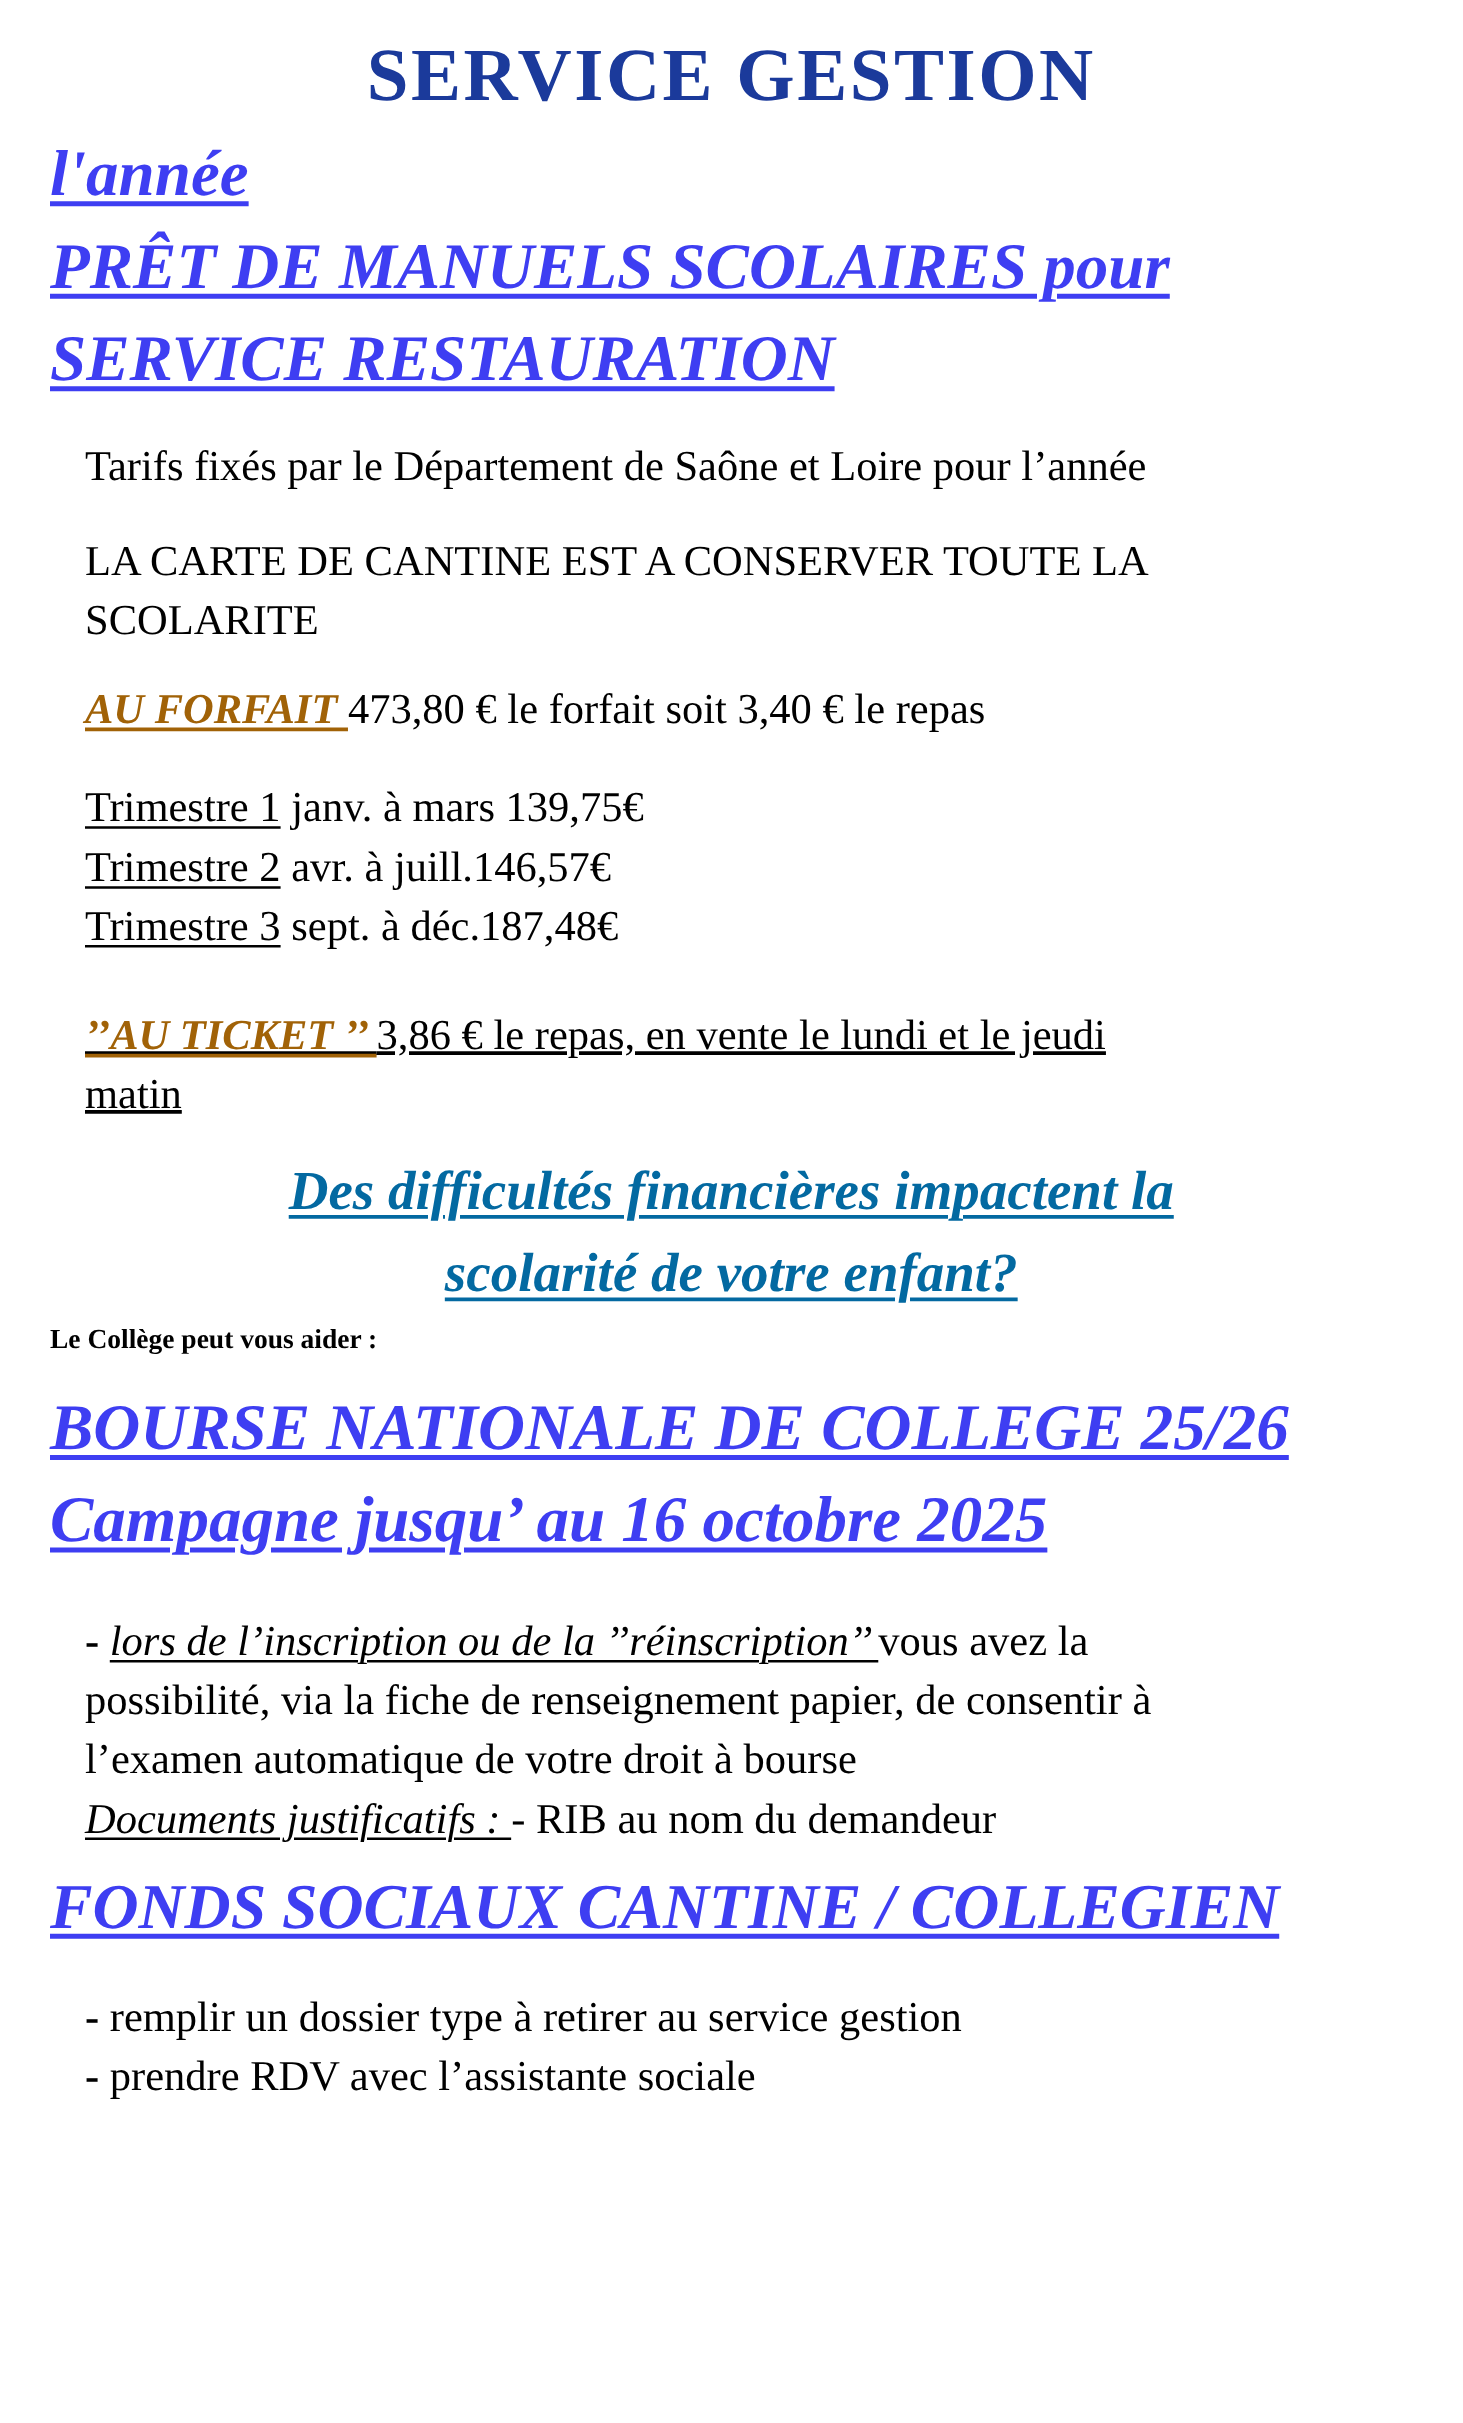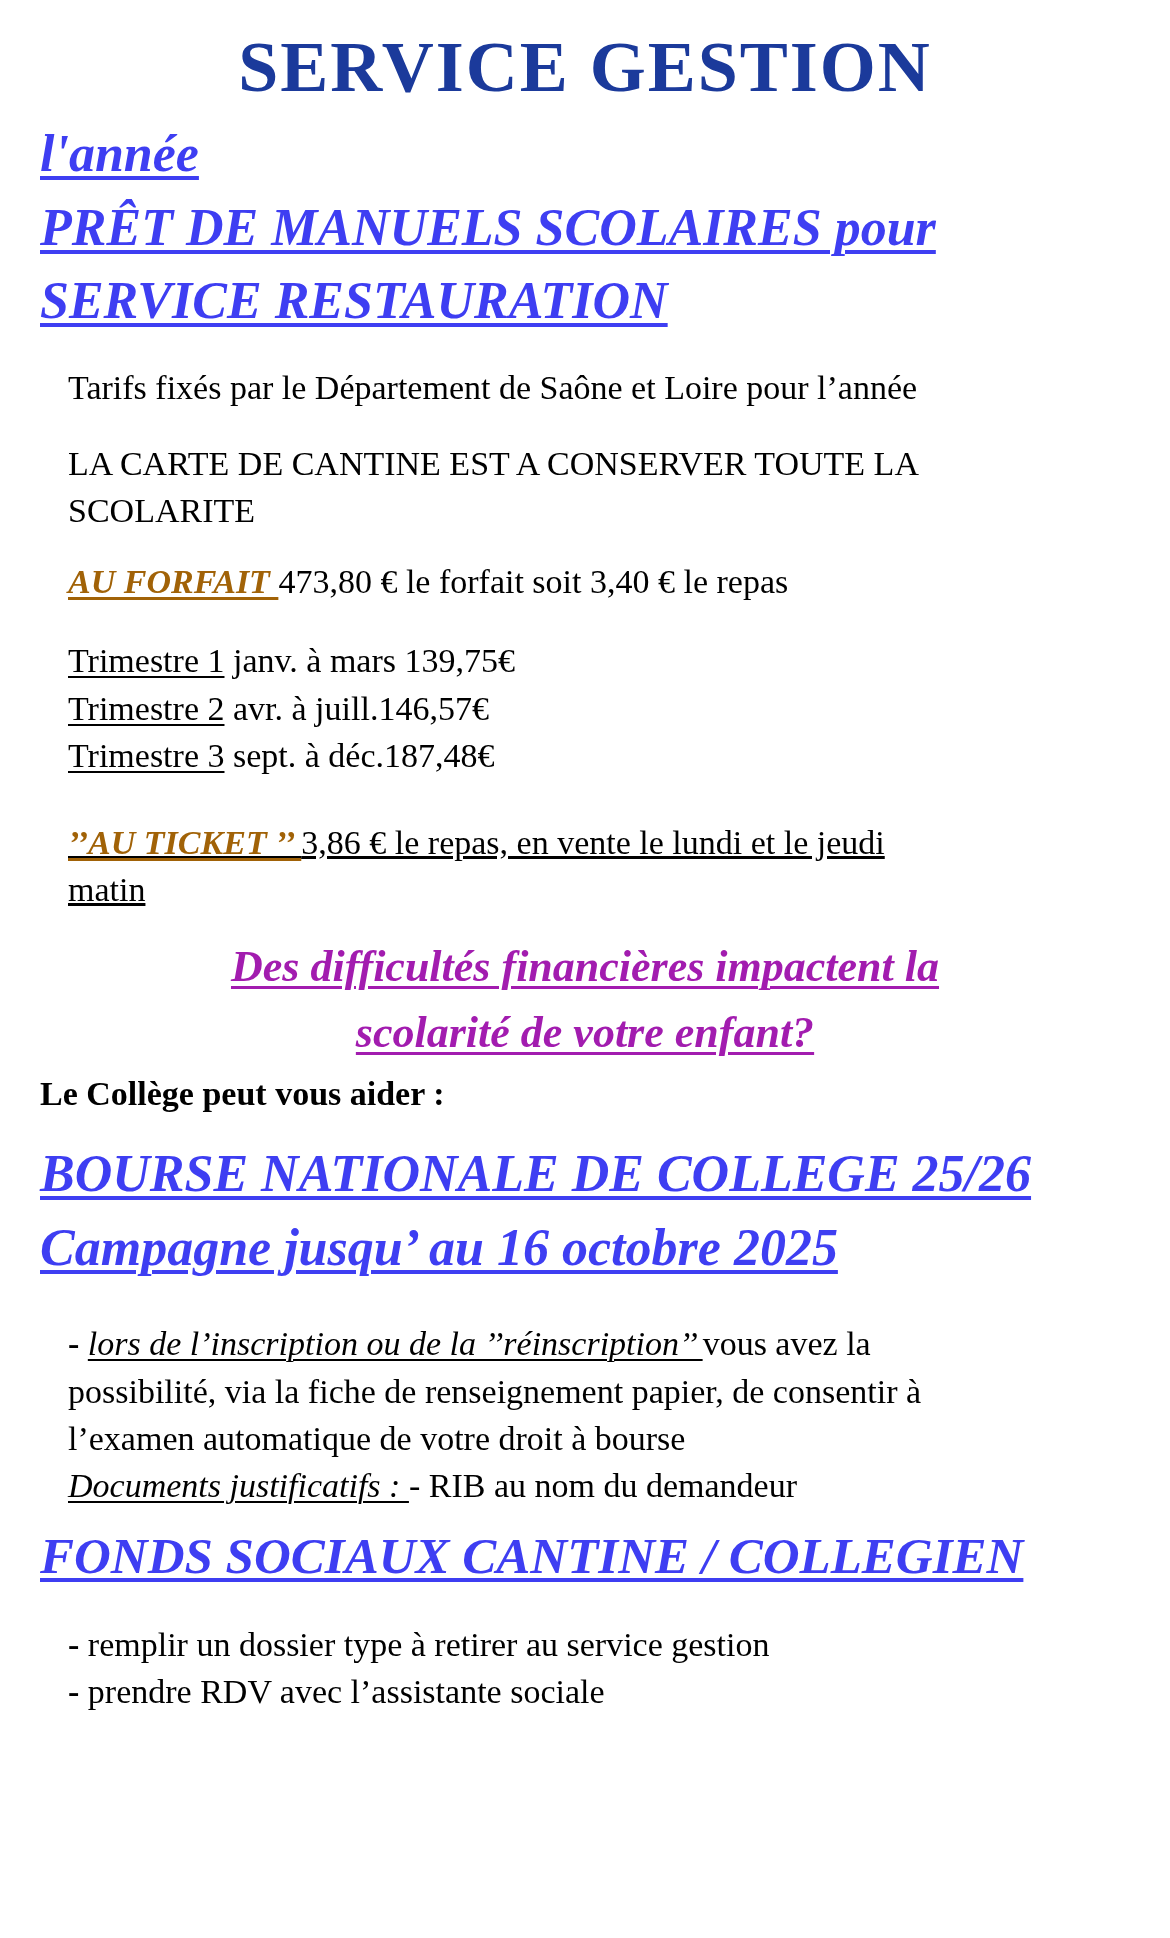--- a/index.html
+++ b/index.html
@@ -4,21 +4,21 @@
 <style>
   html, body { margin: 0; padding: 0; background: #ffffff; }
   body {
     width: 1170px; height: 1938px; overflow: hidden;
     font-family: "Liberation Serif", serif; color: #000;
   }
   .page { box-sizing: border-box; width: 1170px; height: 1938px; padding: 26px 40px 0 40px; }
 
   h1.title {
     margin: 0 0 8px 0; text-align: center;
-    font-size: 72px; line-height: 1.15; font-weight: bold;
+    font-size: 60px; line-height: 1.15; font-weight: bold;
     color: #1b3a9b; letter-spacing: 2px;
   }
 
   .biglink {
     margin: 0; color: #3e3ef2; font-weight: bold; font-style: italic;
     font-size: 52px; line-height: 1.42;
   }
   .biglink .ln {
     display: block; width: max-content; max-width: 100%; white-space: nowrap;
     text-decoration: underline; text-decoration-thickness: 4px; text-underline-offset: 5px;
@@ -37,29 +37,29 @@
   .lbl-blue {
     color: #a16207; font-weight: bold; font-style: italic;
     text-decoration: underline; text-decoration-thickness: 3px; text-underline-offset: 4px;
   }
   .u  { text-decoration: underline; text-decoration-thickness: 2px; text-underline-offset: 4px; }
   .itu { font-style: italic; text-decoration: underline; text-decoration-thickness: 2px; text-underline-offset: 4px; }
   .b  { font-weight: bold; }
   .red { color: #f90b0b; }
 
   .green-head {
-    margin: 14px 0 4px 0; text-align: center; color: #a21caf;
+    margin: 14px 0 4px 0; text-align: center; color: #0369a1;
     font-size: 44px; line-height: 1.5; font-weight: bold; font-style: italic;
   }
   .green-head .ln {
     display: block;
     text-decoration: underline; text-decoration-thickness: 3px; text-underline-offset: 5px;
   }
 
-  .college { font-size: 34px; line-height: 1.39; font-weight: bold; margin: 0 0 20px 0; }
+  .college { font-size: 22px; line-height: 1.39; font-weight: bold; margin: 0 0 20px 0; }
 
   .fonds { font-size: 51px; line-height: 1.25; margin: 0 0 32px 0; }
 </style>
 </head>
 <body>
 
 <main class="page">
 
   <h1 class="title">SERVICE GESTION</h1>
 

